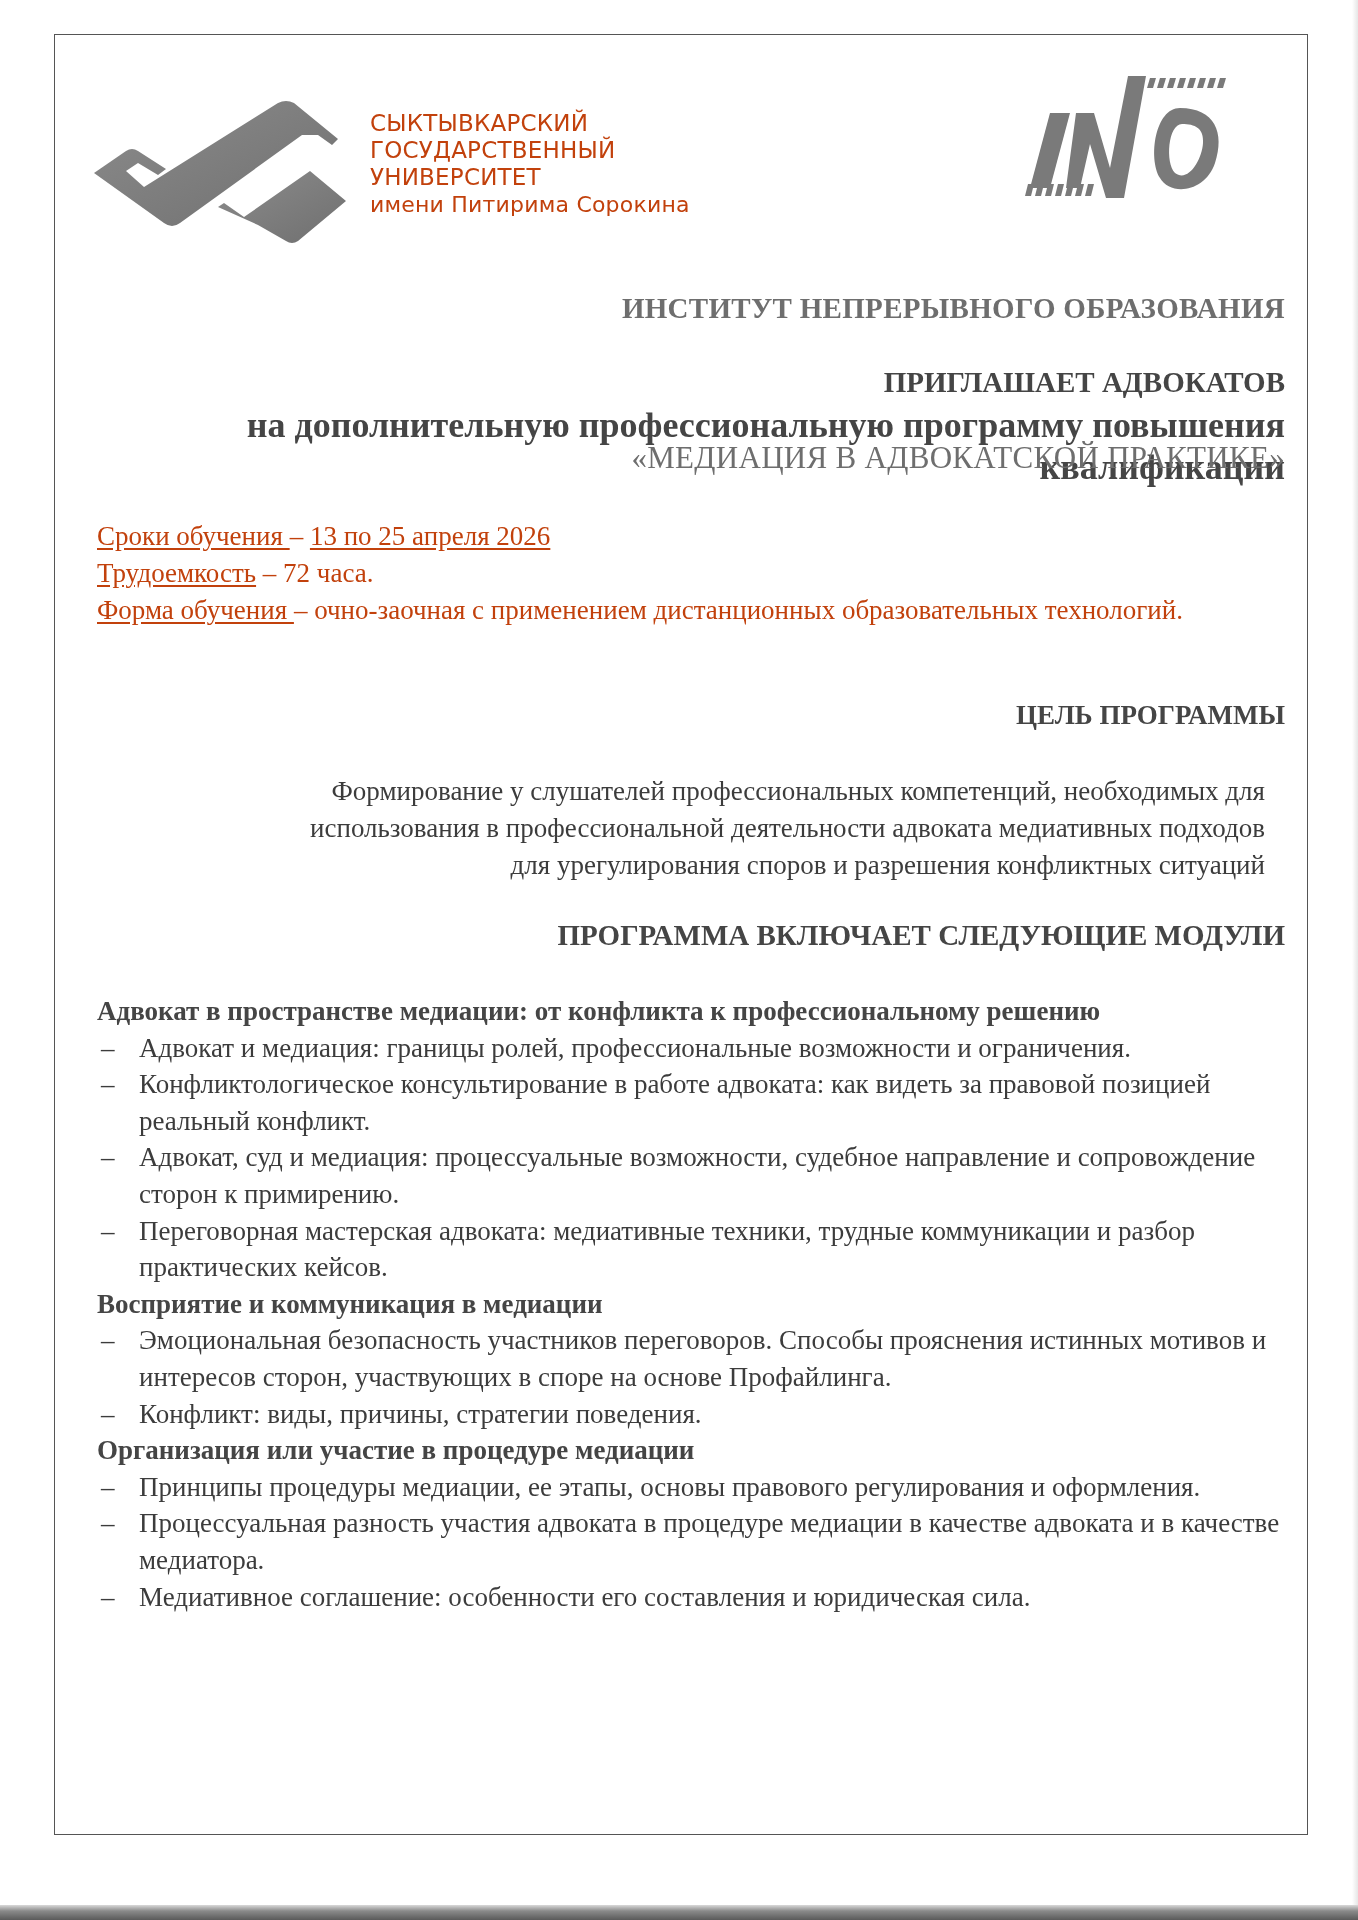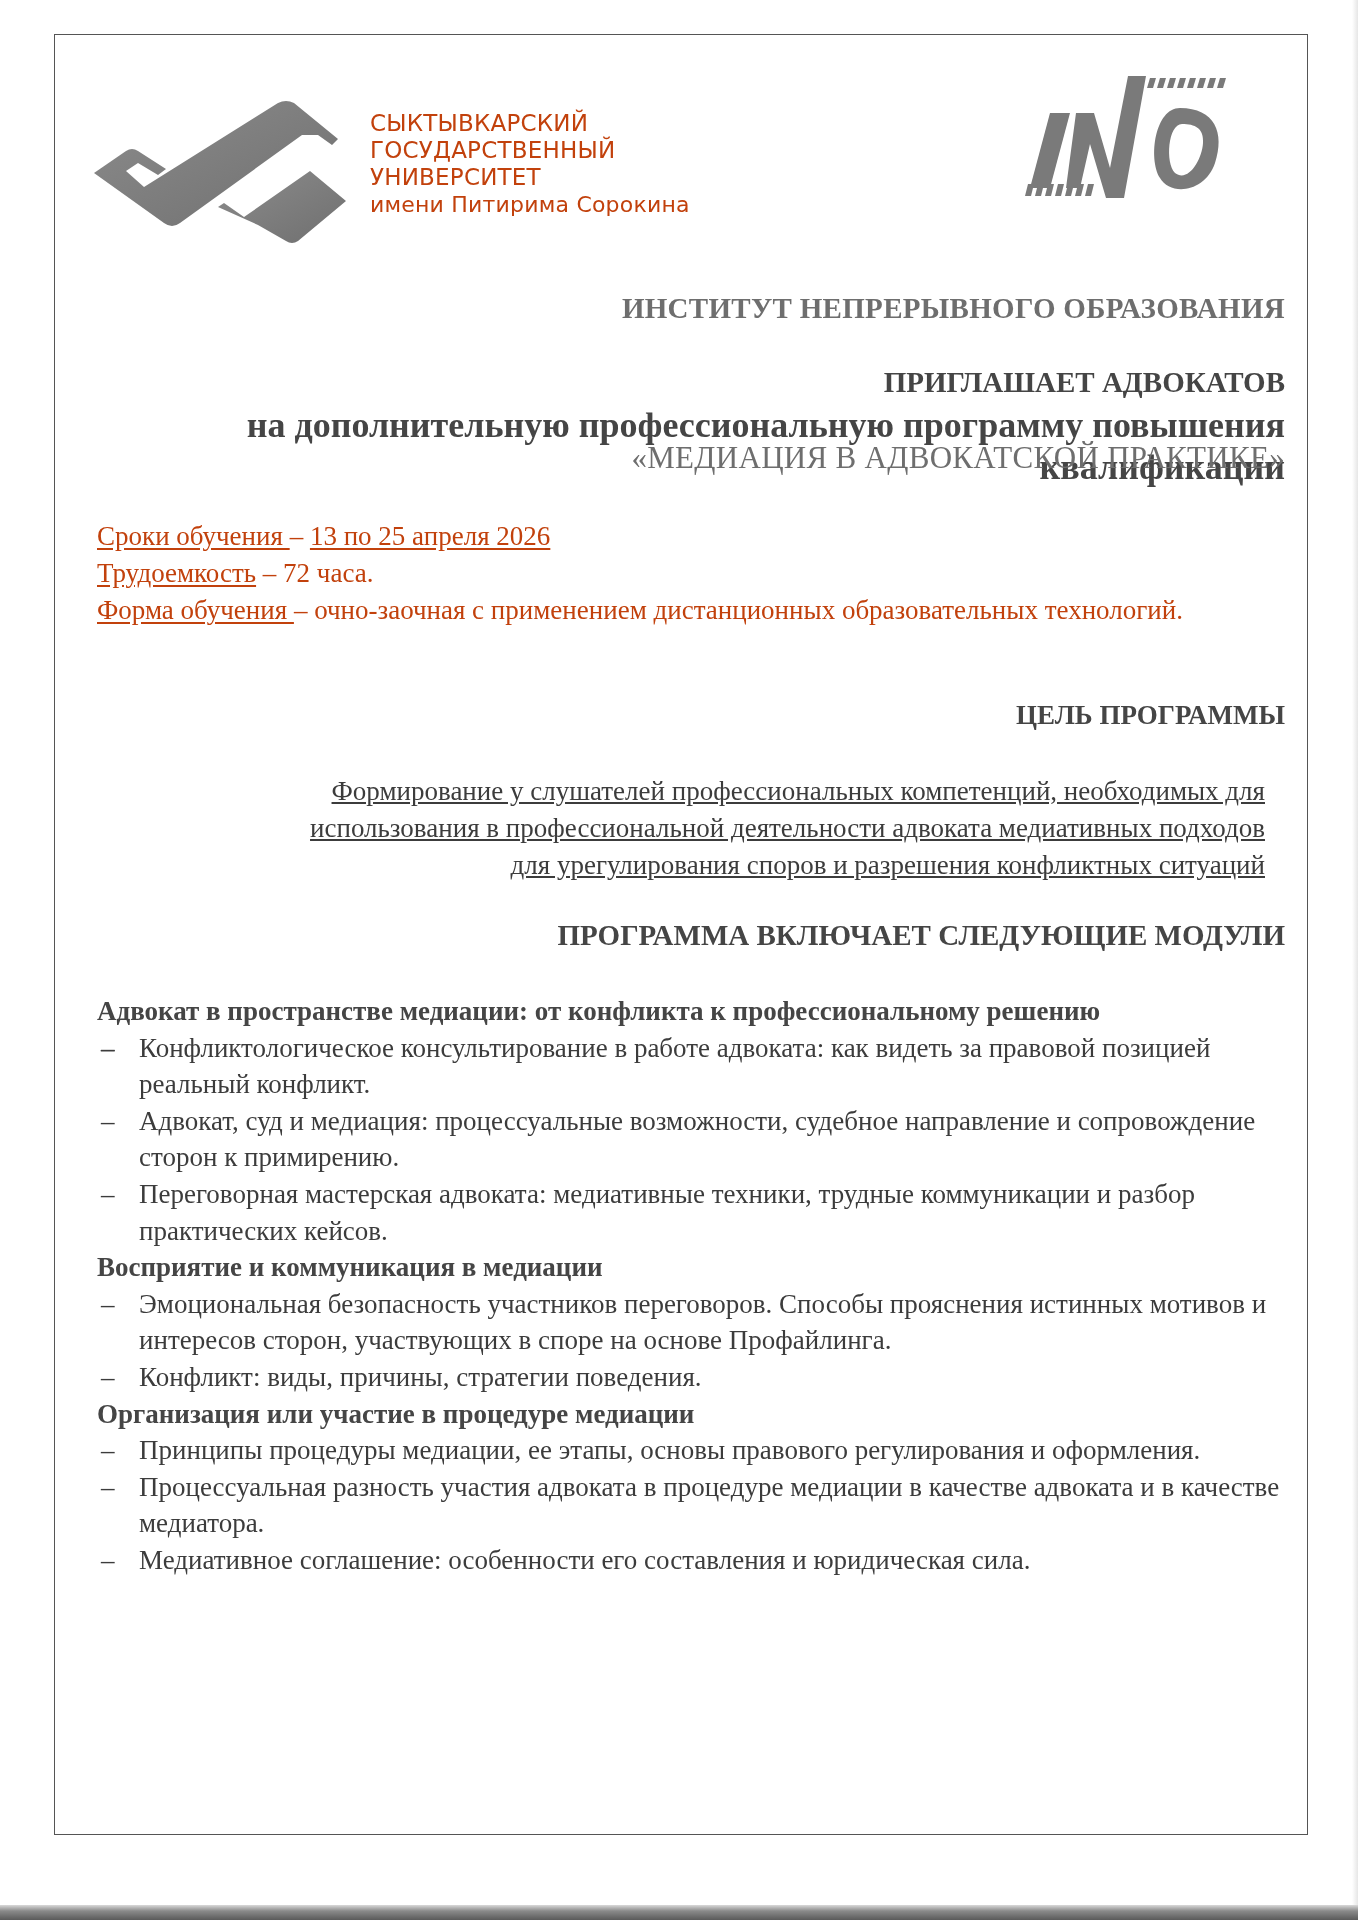--- a/index.html
+++ b/index.html
@@ -35,21 +35,21 @@
   .inst-title { top: 292px; font-size: 29px; font-weight: bold; color: #6e6e6e; letter-spacing: 0.3px; }
   .invite { top: 366px; font-size: 29px; font-weight: bold; color: #454545; }
   .invite-sub { top: 404px; font-size: 36px; font-weight: bold; color: #454545; }
   .prog-name { top: 440px; font-size: 31px; font-weight: normal; color: #6e6e6e; letter-spacing: 0.3px; }
 
   .meta { position: absolute; left: 97px; width: 1186px; font-size: 27px; line-height: 37px; color: #c2410c; }
   .meta .u { text-decoration: underline; text-underline-offset: 3px; }
   .meta-justify { text-align: justify; text-align-last: left; }
 
   .goal-title { top: 700px; font-size: 27px; font-weight: bold; color: #454545; }
-  .goal-text { top: 773px; font-size: 27px; line-height: 37px; color: #3c3c3c; padding: 0 20px; box-sizing: border-box; text-decoration: underline; }
+  .goal-text { top: 773px; font-size: 27px; line-height: 37px; color: #3c3c3c; padding: 0 20px; box-sizing: border-box; }
   .modules-title { top: 919px; font-size: 29px; font-weight: bold; color: #454545; }
 
   .modules { position: absolute; left: 97px; top: 993px; width: 1186px; font-size: 27px; line-height: 36.6px; color: #3c3c3c; }
   .module-title { font-weight: bold; color: #454545; }
   .module-items { list-style: none; margin: 0; padding: 0; }
   .module-items li { position: relative; padding-left: 42px; }
   .module-items li .dash { position: absolute; left: 4px; top: 0; }
 </style>
 </head>
 <body>
@@ -127,21 +127,21 @@
   <div>использования в профессиональной деятельности адвоката медиативных подходов</div>
   <div>для урегулирования споров и разрешения конфликтных ситуаций</div>
 </div>
 
 <div class="center modules-title">ПРОГРАММА ВКЛЮЧАЕТ СЛЕДУЮЩИЕ МОДУЛИ</div>
 
 <div class="modules">
   <div class="module">
     <div class="module-title" style="padding-right:120px;">Адвокат в пространстве медиации: от конфликта к профессиональному решению</div>
     <ul class="module-items">
-      <li><span class="dash">–</span></li>
+      <li><span class="dash">–</span><span>Адвокат и медиация: границы ролей, профессиональные возможности и ограничения.</span></li>
       <li><span class="dash">–</span><span>Конфликтологическое консультирование в работе адвоката: как видеть за правовой позицией реальный конфликт.</span></li>
       <li><span class="dash">–</span><span>Адвокат, суд и медиация: процессуальные возможности, судебное направление и сопровождение сторон к примирению.</span></li>
       <li><span class="dash">–</span><span>Переговорная мастерская адвоката: медиативные техники, трудные коммуникации и разбор практических кейсов.</span></li>
     </ul>
   </div>
   <div class="module">
     <div class="module-title">Восприятие и коммуникация в медиации</div>
     <ul class="module-items">
       <li><span class="dash">–</span><span>Эмоциональная безопасность участников переговоров. Способы прояснения истинных мотивов и интересов сторон, участвующих в споре на основе Профайлинга.</span></li>
       <li><span class="dash">–</span><span>Конфликт: виды, причины, стратегии поведения.</span></li>

